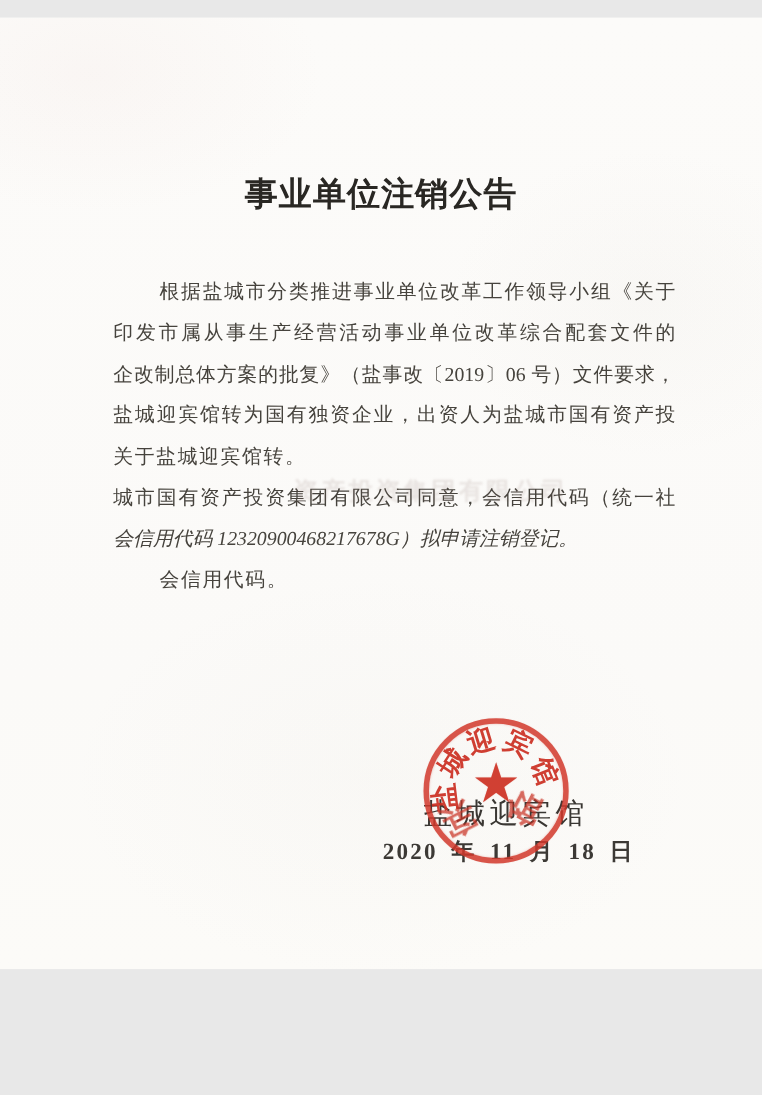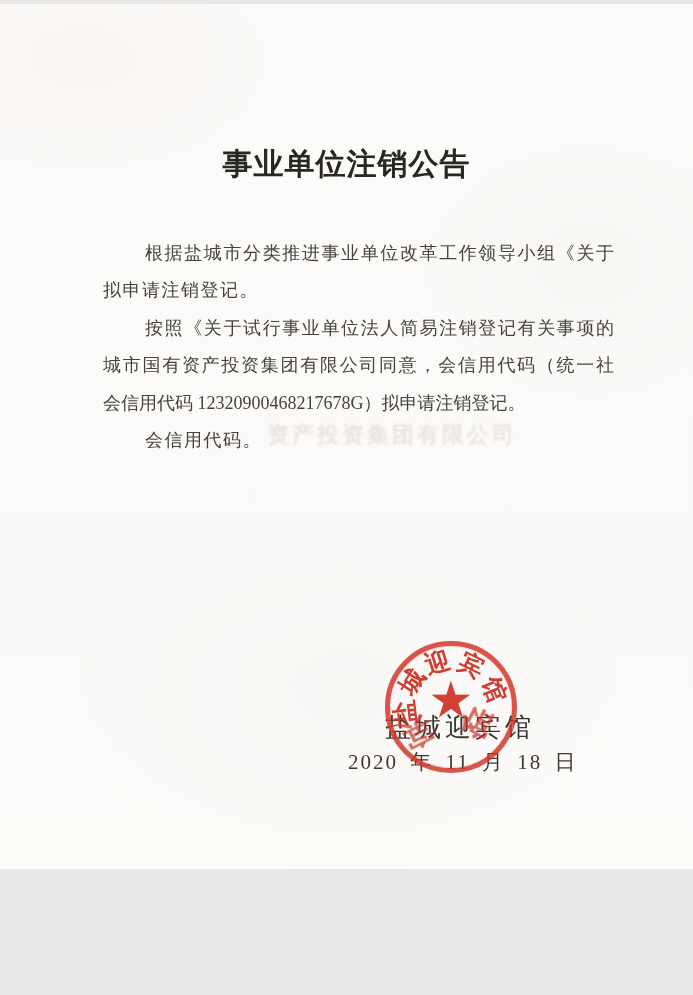--- a/index.html
+++ b/index.html
@@ -4,21 +4,21 @@
 <style>
   html, body { margin: 0; padding: 0; }
   body {
     font-family: "Liberation Serif", "DejaVu Serif", serif;
     background: #e8e8e8;
   }
   .page {
     position: relative;
     width: 693px;
     height: 865px;
-    margin: 4px auto;
+    margin: 16px auto;
     background: linear-gradient(180deg, #fcfbf9 0%, #fbfaf8 70%, #fcfbf8 100%);
     overflow: hidden;
   }
   
   .page::before {
     content: "";
     position: absolute; inset: 0;
     background:
       radial-gradient(ellipse 300px 180px at 12% 6%, rgba(230,200,195,0.10), transparent 70%),
       radial-gradient(ellipse 260px 200px at 85% 30%, rgba(210,205,195,0.08), transparent 70%),
@@ -50,21 +50,21 @@
     white-space: nowrap;
     letter-spacing: 1.5px;
   }
   .line.justify {
     white-space: normal;
     text-align: justify;
     text-align-last: justify;
     letter-spacing: 0;
   }
   .line.indent { padding-left: 42px; }
-  .line.tight { letter-spacing: 0; }
+  .line.tight { letter-spacing: 0; font-style: italic; }
 
   .ghost-text {
     position: absolute;
     top: 416px; left: 267px;
     font-size: 22px;
     font-weight: bold;
     letter-spacing: 3px;
     color: rgba(125, 104, 92, 0.15);
     filter: blur(1.1px);
     white-space: nowrap;
@@ -78,20 +78,21 @@
     color: #3a3733;
   }
   .date {
     position: absolute;
     top: 744px; left: 348px;
     font-size: 21px;
     letter-spacing: 2px;
     word-spacing: 5px;
     color: #3c3935;
     white-space: nowrap;
+    font-weight: bold;
   }
 
   .seal {
     position: absolute;
     left: 385px; top: 637px;
     width: 132px; height: 132px;
     pointer-events: none;
   }
   .seal-ring {
     position: absolute; inset: 0;
@@ -157,22 +158,24 @@
 </style>
 </head>
 <body>
 
 <div class="page">
 
   <div class="title">事业单位注销公告</div>
 
   <div class="body-block">
     <span class="line indent justify">根据盐城市分类推进事业单位改革工作领导小组《关于</span>
-    <span class="line">拟申请注销登记。</span>
-    <span class="line indent justify">按照《关于试行事业单位法人简易注销登记有关事项的</span>
+    <span class="line justify">印发市属从事生产经营活动事业单位改革综合配套文件的</span>
+    <span class="line justify">企改制总体方案的批复》（盐事改〔2019〕06 号）文件要求，</span>
+    <span class="line justify">盐城迎宾馆转为国有独资企业，出资人为盐城市国有资产投</span>
+    <span class="line">关于盐城迎宾馆转。</span>
     <span class="line justify">城市国有资产投资集团有限公司同意，会信用代码（统一社</span>
     <span class="line tight">会信用代码 12320900468217678G）拟申请注销登记。</span>
     <span class="line indent">会信用代码。</span>
   </div>
 
   <div class="ghost-text">资产投资集团有限公司</div>
 
   <div class="signature">盐城迎宾馆</div>
 
   <div class="date">2020 年 11 月 18 日</div>

